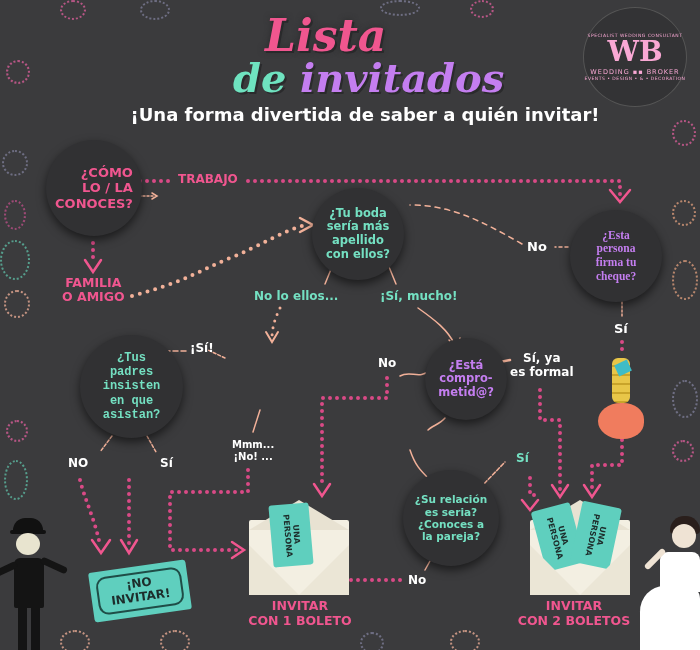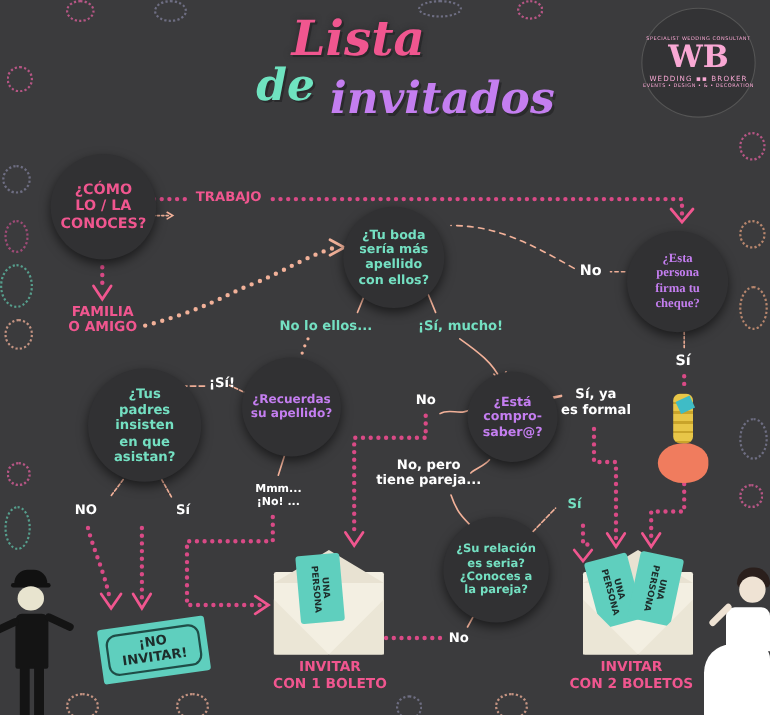--- a/index.html
+++ b/index.html
@@ -2,28 +2,28 @@
 <html><head>
 <meta charset="utf-8">
 <style>
   * { box-sizing: border-box; margin: 0; padding: 0; }
   body { width: 700px; height: 650px; overflow: hidden; background: #3b3b3d; font-family: "DejaVu Sans", sans-serif; }
   #canvas { position: relative; width: 700px; height: 650px; background: #3b3b3d; overflow: hidden; }
   .deco { position: absolute; border-radius: 50%; border: 2px dotted; opacity: .75; }
   .title-wrap { position: absolute; left: 225px; top: 10px; width: 290px; height: 90px; }
   .title-lista { position: absolute; left: 40px; top: 0px; font-family: "DejaVu Serif", serif; font-style: italic; font-weight: bold; font-size: 44px; color: #f0568f; text-shadow: 0 0 6px #2a2a2c, 2px 2px 0 #2a2a2c; }
   .title-de { position: absolute; left: 8px; top: 44px; font-family: "DejaVu Serif", serif; font-style: italic; font-weight: bold; font-size: 40px; color: #6fe3c0; text-shadow: 2px 2px 0 #2a2a2c; }
-  .title-inv { position: absolute; left: 75px; top: 44px; font-family: "DejaVu Serif", serif; font-style: italic; font-weight: bold; font-size: 40px; color: #c47ef0; text-shadow: 2px 2px 0 #2a2a2c; margin-top: 12px; }
+  .title-inv { position: absolute; left: 75px; top: 44px; font-family: "DejaVu Serif", serif; font-style: italic; font-weight: bold; font-size: 40px; color: #c47ef0; text-shadow: 2px 2px 0 #2a2a2c; }
   .subtitle { position: absolute; left: 110px; top: 104px; width: 510px; font-family: "DejaVu Sans", sans-serif; font-weight: bold; font-size: 18px; color: #ffffff; text-align: center; }
   .logo { position: absolute; left: 583px; top: 7px; width: 104px; height: 100px; border-radius: 50%; background: #333335; border: 1px solid #555; display: flex; flex-direction: column; align-items: center; justify-content: center; color: #f9a8d4; }
   .logo .wb { font-family: "DejaVu Serif", serif; font-size: 28px; font-weight: bold; line-height: 1; }
   .logo .wbname { font-size: 6.5px; letter-spacing: 1px; margin-top: 2px; }
   .logo .ring { font-size: 4.5px; letter-spacing: .5px; }
   .node { position: absolute; border-radius: 50%; background: #313133; box-shadow: 0 4px 10px rgba(0,0,0,.55); display: flex; align-items: center; justify-content: center; text-align: center; font-family: "DejaVu Sans", sans-serif; font-weight: bold; line-height: 1.18; white-space: pre-line; }
-  .pink { color: #f0568f; }
+  .pink { color: #f0568f; text-align: right; }
   .teal { color: #74e0c2; }
   .purple { color: #c47ef0; }
   .white { color: #ffffff; }
   .lbl { position: absolute; font-family: "DejaVu Sans", sans-serif; font-weight: bold; white-space: pre-line; line-height: 1.15; text-align: center; }
   svg.lines { position: absolute; left: 0; top: 0; }
   .ticket-no { position: absolute; left: 91px; top: 566px; width: 98px; height: 50px; background: #5fcfbe; transform: rotate(-8deg); display: flex; align-items: center; justify-content: center; border-radius: 3px; }
   .ticket-no .inner { width: 86px; height: 38px; border: 2px solid #1f4d47; border-radius: 10px; display: flex; align-items: center; justify-content: center; text-align: center; white-space: pre-line; font-weight: bold; font-size: 12px; color: #1d2d2b; line-height: 1.15; }
   .env { position: absolute; width: 100px; height: 95px; }
   .env .body { position: absolute; left: 0; top: 20px; width: 100px; height: 75px; background: #f3efe2; border-radius: 2px; }
   .env .flap { position: absolute; left: 0; top: 0; width: 0; height: 0; border-left: 50px solid transparent; border-right: 50px solid transparent; border-bottom: 30px solid #e8e2d2; }
@@ -56,20 +56,21 @@
   <div class="deco" style="left:60px;top:630px;width:30px;height:24px;border-color:#f2b199;"></div>
   <div class="deco" style="left:160px;top:630px;width:30px;height:24px;border-color:#f2b199;"></div>
   <div class="deco" style="left:360px;top:632px;width:24px;height:22px;border-color:#7f7f9a;"></div>
   <div class="deco" style="left:450px;top:630px;width:30px;height:24px;border-color:#f2b199;"></div>
 
   <div class="title-wrap">
     <span class="title-lista">Lista</span>
     <span class="title-de">de</span>
     <span class="title-inv">invitados</span>
   </div>
+  <div class="subtitle">¡Una forma divertida de saber a quién invitar!</div>
 
   <div class="logo">
     <span class="ring">SPECIALIST WEDDING CONSULTANT</span>
     <span class="wb">WB</span>
     <span class="wbname">WEDDING ▪▪ BROKER</span>
     <span class="ring">EVENTS • DESIGN • &amp; • DECORATION</span>
   </div>
 
   <svg class="lines" width="700" height="650">
     <g fill="none" stroke-linecap="round">
@@ -146,52 +147,48 @@
 LO / LA
 CONOCES?</div>
   <div class="node teal" style="left:312px;top:188px;width:92px;height:92px;font-size:11.5px;">¿Tu boda
 sería más
 apellido
 con ellos?</div>
   <div class="node purple" style="left:570px;top:210px;width:92px;height:92px;font-size:11.5px;font-family:Liberation Serif, serif;">¿Esta
 persona
 firma tu
 cheque?</div>
-  <div class="node teal" style="left:80px;top:335px;width:103px;height:103px;font-size:12px;">¿Tus
+  <div class="node teal" style="left:80px;top:335px;width:103px;height:103px;font-size:12px;font-family:Liberation Mono, monospace;">¿Tus
 padres
 insisten
 en que
 asistan?</div>
-  <div class="node purple" style="left:220px;top:325px;width:90px;height:90px;font-size:11px;">¿Recuerdas
-su apellido?</div>
   <div class="node purple" style="left:425px;top:338px;width:82px;height:82px;font-size:11.5px;">¿Está
 compro-
-saber@?</div>
+metid@?</div>
   <div class="node teal" style="left:403px;top:470px;width:96px;height:96px;font-size:10.5px;">¿Su relación
 es seria?
 ¿Conoces a
 la pareja?</div>
 
   <div class="lbl pink" style="left:178px;top:173px;font-size:12px;">TRABAJO</div>
   <div class="lbl pink" style="left:62px;top:276px;font-size:12.5px;">FAMILIA
 O AMIGO</div>
   <div class="lbl white" style="left:527px;top:240px;font-size:13px;">No</div>
   <div class="lbl white" style="left:614px;top:322px;font-size:13px;">Sí</div>
   <div class="lbl teal" style="left:254px;top:290px;font-size:12px;">No lo ellos...</div>
   <div class="lbl teal" style="left:380px;top:290px;font-size:12px;">¡Sí, mucho!</div>
   <div class="lbl white" style="left:190px;top:342px;font-size:12px;">¡Sí!</div>
   <div class="lbl white" style="left:232px;top:439px;font-size:10px;">Mmm...
 ¡No! ...</div>
   <div class="lbl white" style="left:68px;top:457px;font-size:12px;">NO</div>
   <div class="lbl white" style="left:160px;top:457px;font-size:12px;">Sí</div>
   <div class="lbl white" style="left:378px;top:357px;font-size:12px;">No</div>
   <div class="lbl white" style="left:510px;top:352px;font-size:12px;">Sí, ya
 es formal</div>
-  <div class="lbl white" style="left:342px;top:416px;font-size:12px;">No, pero
-tiene pareja...</div>
   <div class="lbl teal" style="left:516px;top:452px;font-size:12px;">Sí</div>
   <div class="lbl white" style="left:408px;top:574px;font-size:12px;">No</div>
 
   <div style="position:absolute;left:598px;top:403px;width:46px;height:36px;background:#f07c5e;border-radius:50% 45% 45% 50%;"></div>
   <div style="position:absolute;left:612px;top:358px;width:18px;height:45px;background:repeating-linear-gradient(#e8c648 0 7px,#c9a42a 7px 9px);border-radius:6px;"></div>
   <div style="position:absolute;left:616px;top:362px;width:14px;height:12px;background:#3fbcc6;transform:rotate(-25deg);"></div>
 
   <div class="ticket-no">
     <div class="inner">¡NO
 INVITAR!</div>

